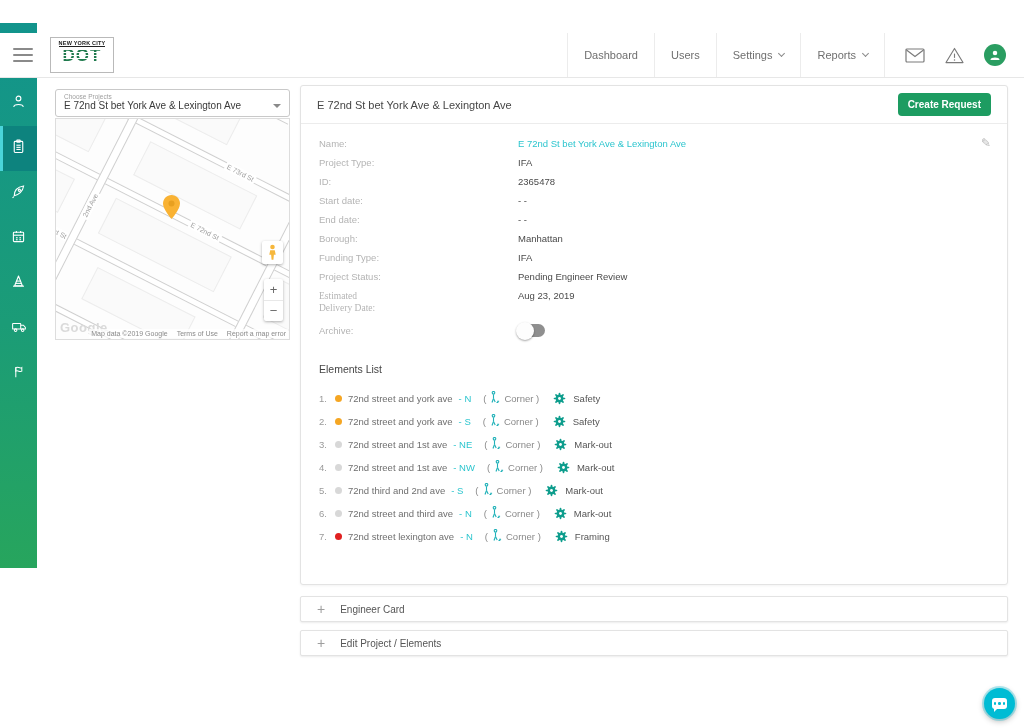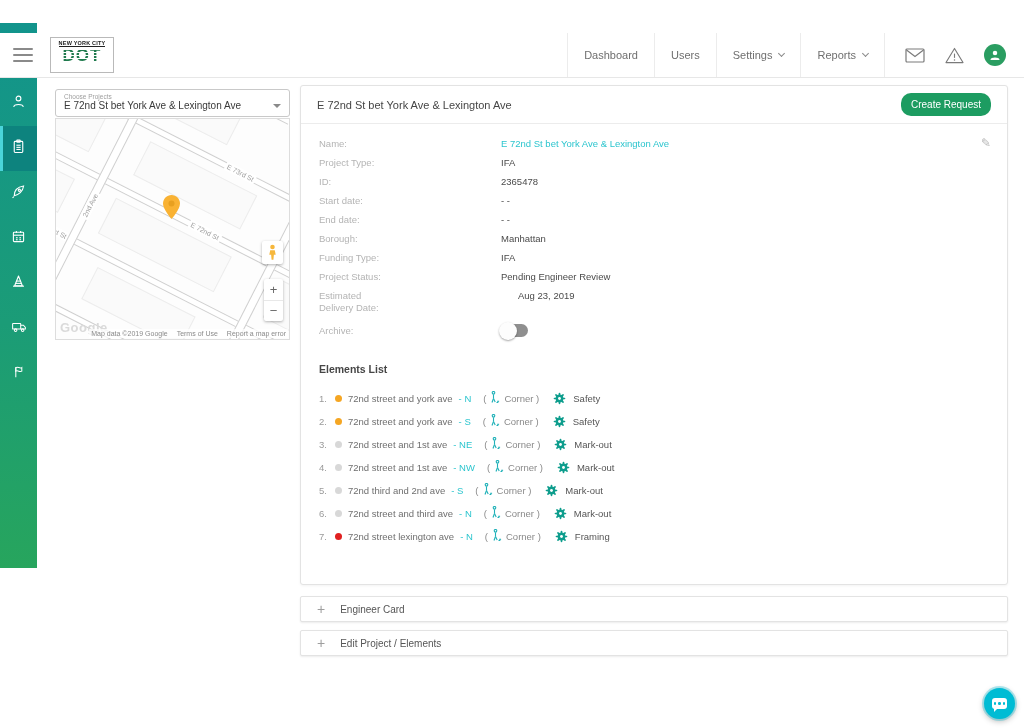--- a/index.html
+++ b/index.html
@@ -79,37 +79,37 @@
                  background:rgba(255,255,255,.75); padding:1px 2px; display:flex; gap:9px; }
   .attribution span { cursor:pointer; }
 
   
   .card { position:absolute; left:300px; top:85px; width:708px; height:500px; background:#fff;
           border:1px solid #e3e3e3; border-radius:3px; box-shadow:0 1px 3px rgba(0,0,0,.05);
           overflow:hidden; z-index:2; }
   .card-head { height:38px; padding:0 16px; display:flex; align-items:center;
                border-bottom:1px solid #ececec; }
   .card-title { font-size:11px; color:#464646; flex:1; }
-  .btn-green { background:#1d9c61; color:#fff; font-size:10px; border:none; border-radius:10px;
-               padding:6px 10px; cursor:pointer; font-family:inherit; }
+  .btn-green { background:#1d9c61; color:#fff; font-size:10px; border:none; border-radius:4px;
+               padding:6px 10px; cursor:pointer; font-family:inherit;font-weight:bold; }
   .card-body { padding:14px 18px 6px; position:relative; }
   .frow { display:flex; margin-bottom:7px; line-height:12px; }
-  .flabel { width:182px; font-size:9.5px; color:#b4b4b4; flex-shrink:0; }
+  .flabel { width:199px; font-size:9.5px; color:#b4b4b4; flex-shrink:0; }
   .fvalue { font-size:9.5px; color:#4a4a4a; }
   .fvalue.link { color:#2cc5ce; cursor:pointer; }
   .pencil { position:absolute; right:16px; top:12px; font-family:"DejaVu Sans", sans-serif;
             font-size:12px; color:#b5b5b5; cursor:pointer; }
-  .frow.delivery .flabel { width:199px; }
+  .frow.delivery .flabel { width:199px;font-family:Liberation Serif, serif; }
   .flabel2 { display:block; }
   .frow.archive { margin-top:10px; align-items:center; }
   .toggle { position:relative; width:26px; height:13px; background:#8f8f8f; border-radius:7px;
             cursor:pointer; margin-left:1px; }
   .toggle .knob { position:absolute; left:-3px; top:-2.5px; width:18px; height:18px; background:#fdfdfd;
                   border-radius:50%; box-shadow:0 1px 2px rgba(0,0,0,.35); }
-  .elements-title { margin-top:26px; font-size:10.5px; color:#464646;font-weight:bold; }
+  .elements-title { margin-top:26px; font-size:10.5px; color:#464646; }
   .elist { margin-top:17px; }
   .el-row { display:flex; align-items:center; height:13px; margin-bottom:10px; cursor:pointer; }
   .el-num { width:15px; font-size:9.5px; color:#9a9a9a; }
   .el-dot { width:7px; height:7px; border-radius:50%; margin:0 6px 0 1px; flex-shrink:0; }
   .el-name { font-size:9.5px; color:#6f6f6f; }
   .el-dir { font-size:9.5px; color:#2cc5ce; margin-left:6px; }
   .el-paren { font-size:9.5px; color:#8a8a8a; margin-left:12px; display:flex; align-items:center; gap:4px; }
   .el-gear { margin-left:14px; display:flex; align-items:center; }
   .el-action { font-size:9.5px; color:#555; margin-left:7px; }
 

